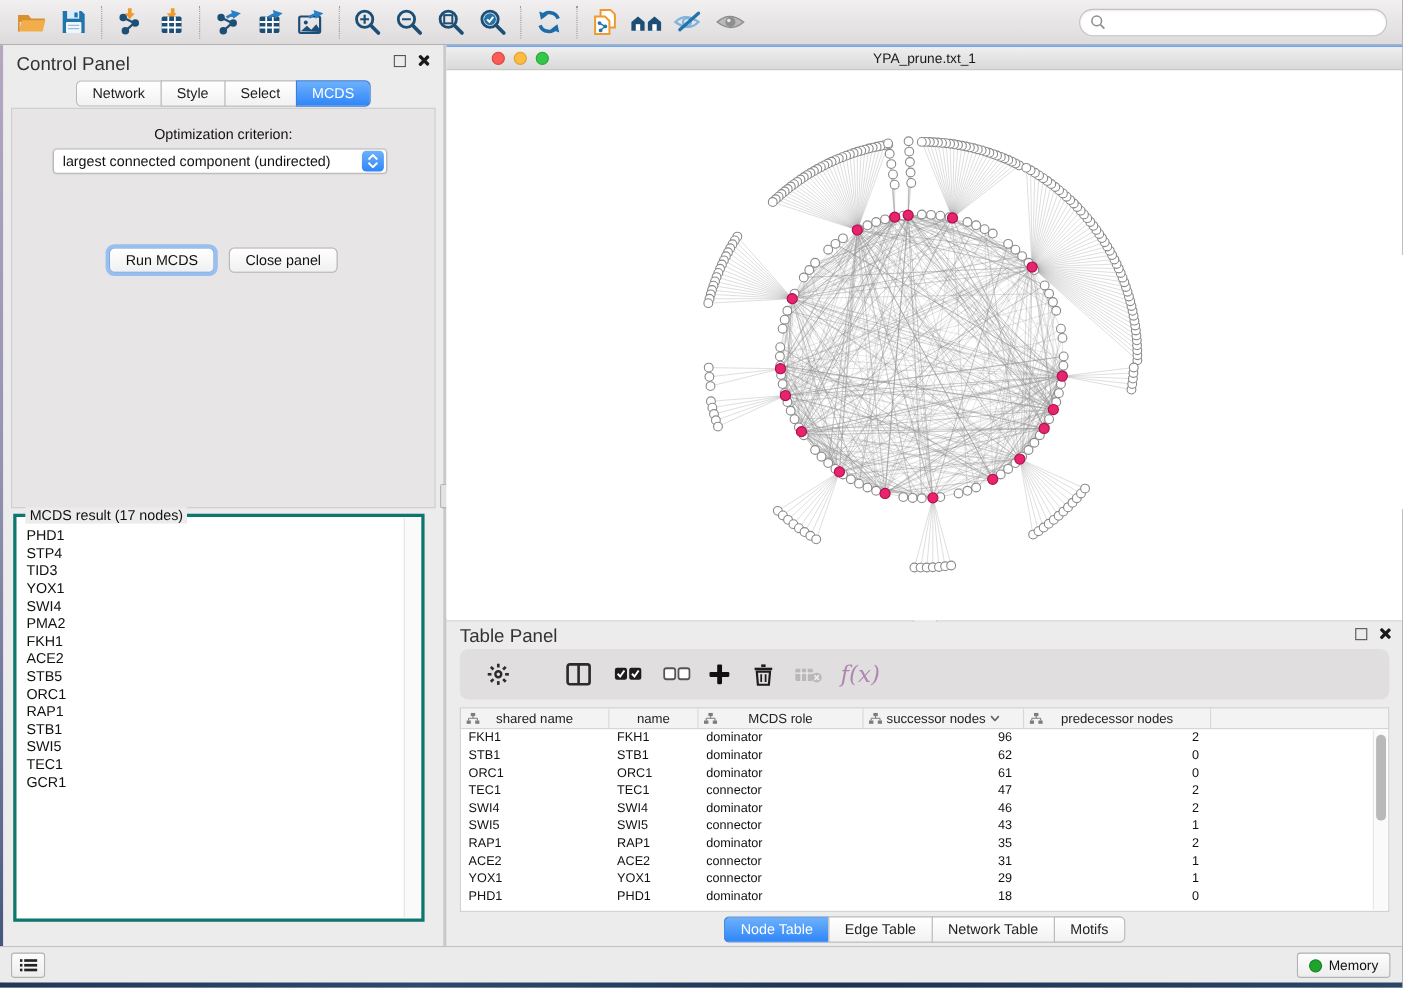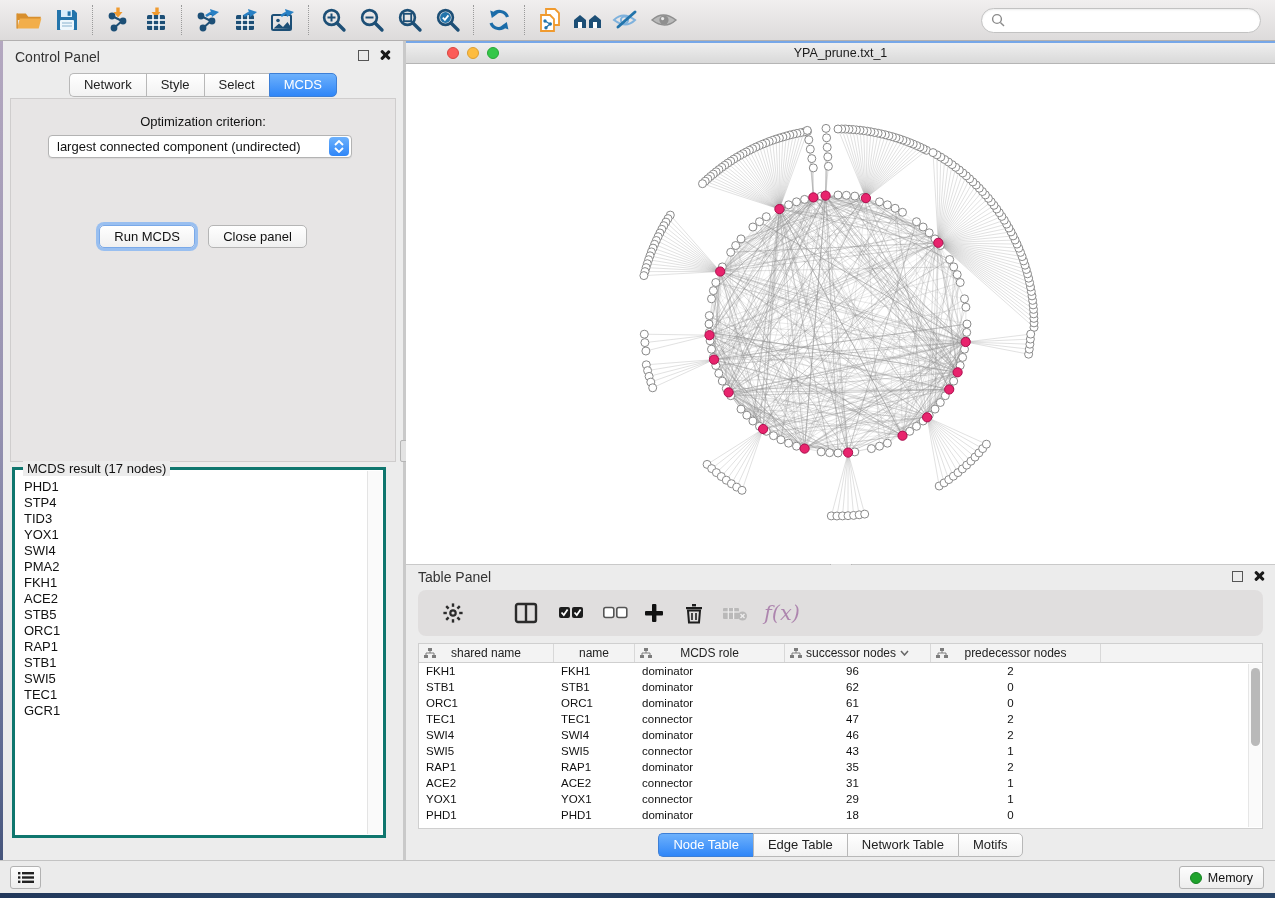--- a/index.html
+++ b/index.html
@@ -20,21 +20,21 @@
   .search-wrap input { border:none; outline:none; flex:1; height:20px; font-size:12px; background:transparent; margin-left:5px;}
 
   
   .left-strip { left:0; top:41px; width:3px; height:852px;
     background:linear-gradient(#b4a8c0,#9592b1 45%,#5c6890 85%,#3e4e74); }
   .bottom-strip { left:0; top:893px; width:1275px; height:5px;
     background:linear-gradient(90deg,#21375a,#2c4a6e 30%,#1d3354 60%,#2a4568); }
 
   
   .control-panel { left:3px; top:41px; width:400px; height:821px; background:#ececec; }
-  .panel-title { font-size:14px; color:#333; }
+  .panel-title { font-size:17px; color:#333; }
   .cp-header { position:absolute; left:12px; top:8px; }
   .win-ctrls { position:absolute; top:8px; display:flex; gap:10px; align-items:center; }
   .cp-ctrls { right:12px; }
   .float-box { width:11px; height:11px; border:1.5px solid #555; background:transparent; display:inline-block; cursor:pointer;}
   .close-x { width:12px; height:12px; position:relative; cursor:pointer; }
   .close-x:before,.close-x:after{content:"";position:absolute;left:5px;top:0;width:2.6px;height:12px;background:#1a1a1a;border-radius:1px;}
   .close-x:before{transform:rotate(45deg);} .close-x:after{transform:rotate(-45deg);}
 
   .cp-tabs { position:absolute; left:0; right:0; top:32px; display:flex; justify-content:center; }
   .seg-tab { font-size:13px; padding:3px 14px; background:linear-gradient(#fff,#f2f2f2); border:1px solid #b8b8b8;
@@ -95,21 +95,21 @@
 
   .grid-head { position:absolute; left:12px; top:78px; width:845px; height:20px; background:#f3f3f3;
     border:1px solid #cfcfcf; display:flex; }
   .gh-cell { position:relative; border-right:1px solid #d8d8d8; display:flex; align-items:center;
     justify-content:center; font-size:12px; color:#222; gap:4px; cursor:pointer;}
   .gh-cell .hier { position:absolute; left:5px; top:4px; }
   .grid-body { position:absolute; left:12px; top:98px; width:845px; height:166px; background:#fff;
     border:1px solid #cfcfcf; border-top:none; overflow:hidden;}
   .grid-row { display:flex; height:16px; cursor:default;}
   .gc { font-size:11.5px; color:#111; line-height:16px; white-space:nowrap; overflow:hidden;}
-  .gc.l { padding-left:7px; } .gc.r { text-align:center; padding-right:11px; }
+  .gc.l { padding-left:7px; } .gc.r { text-align:right; padding-right:11px; }
   .tbl-scroll { position:absolute; top:1px; right:1px; bottom:1px; width:13px; background:#fafafa; border-left:1px solid #e6e6e6;}
   .tbl-thumb { position:absolute; top:4px; left:2px; width:9px; height:78px; background:#b9b9b9; border-radius:5px;}
 
   .bottom-tabs { position:absolute; left:0; right:0; top:268px; display:flex; justify-content:center; }
 
   
   .status-bar { left:0; top:860px; width:1275px; height:33px; background:#ebebeb; border-top:1px solid #c3c3c3; }
   .list-btn { position:absolute; left:10px; top:5px; width:31px; height:23px; background:linear-gradient(#fdfdfd,#ededed);
     border:1px solid #b2b2b2; border-radius:3px; display:flex; align-items:center; justify-content:center; cursor:pointer;}
   .memory-btn { position:absolute; right:11px; top:5px; height:23px; padding:0 10px; background:linear-gradient(#fdfdfd,#ededed);

